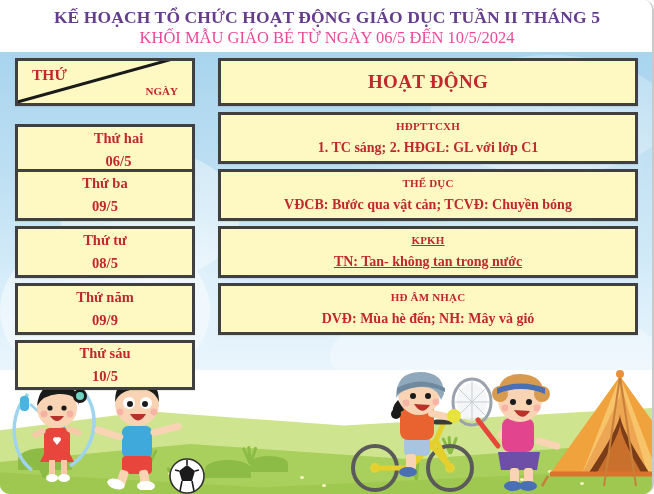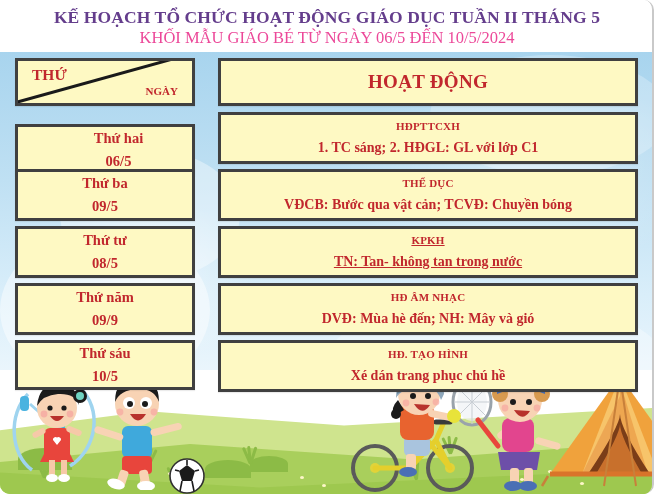--- a/index.html
+++ b/index.html
@@ -353,19 +353,15 @@
     </div>
     <div class="cell act" style="top:231px;height:52px;">
       <span class="l1 big">HĐ  ÂM NHẠC</span>
       <span class="l2 small">DVĐ: Mùa hè đến; NH: Mây và gió</span>
     </div>
 
     <div class="cell day" style="top:288px;height:50px;">
       <span class="l1">Thứ sáu</span>
       <span class="l2">10/5</span>
     </div>
-    <div class="cell act" style="top:288px;height:52px;">
-      <span class="l1 big">HĐ. TẠO HÌNH</span>
-      <span class="l2 small">Xé dán trang phục chú hề</span>
-    </div>
 
   </div>
 </div>
 
 </body></html>

